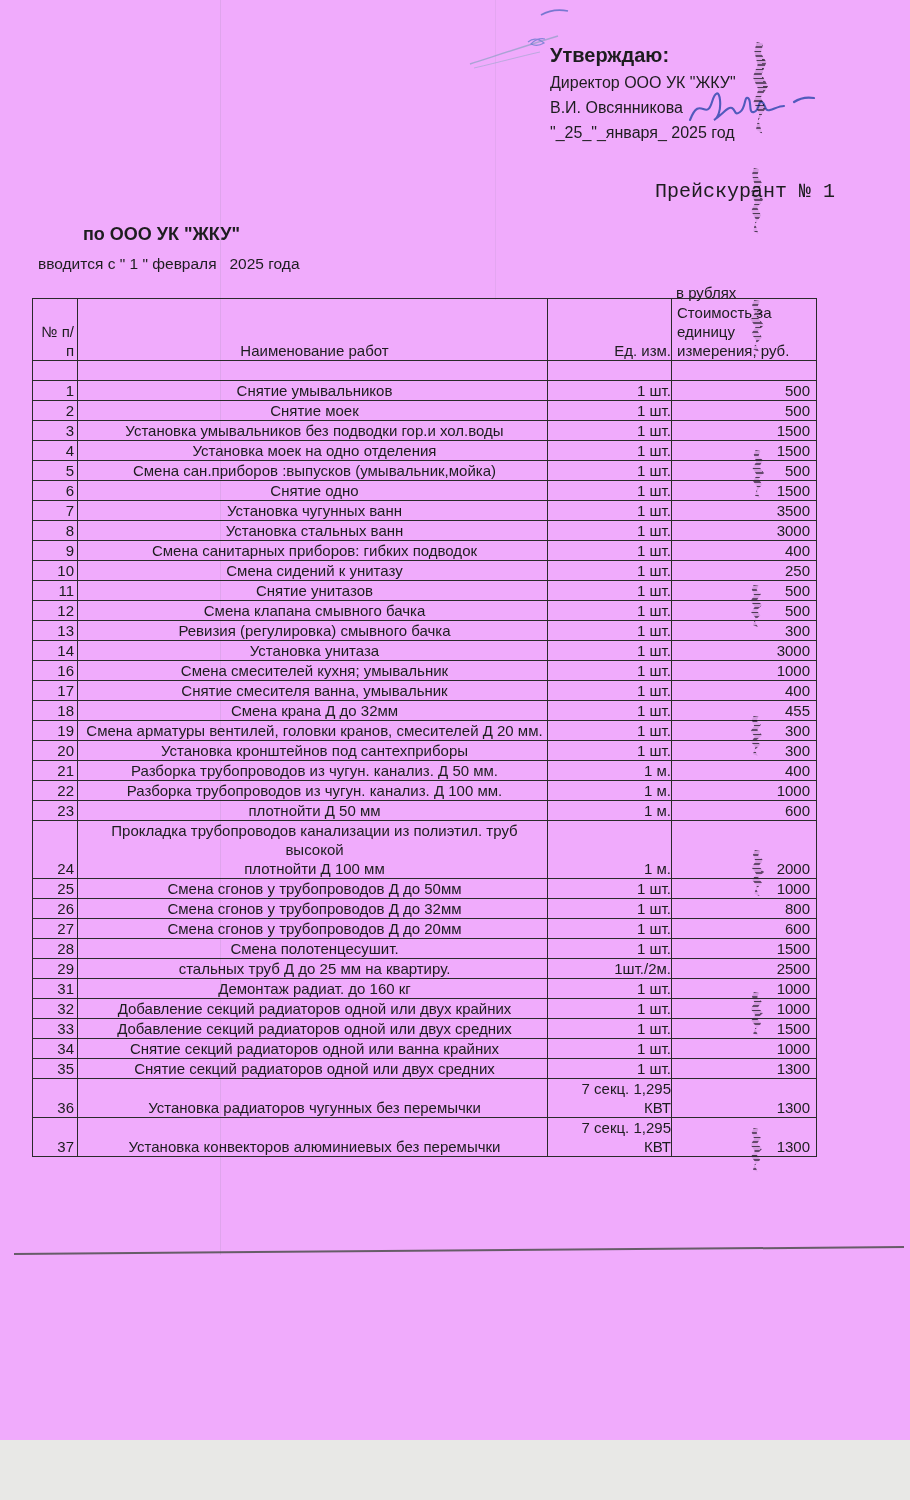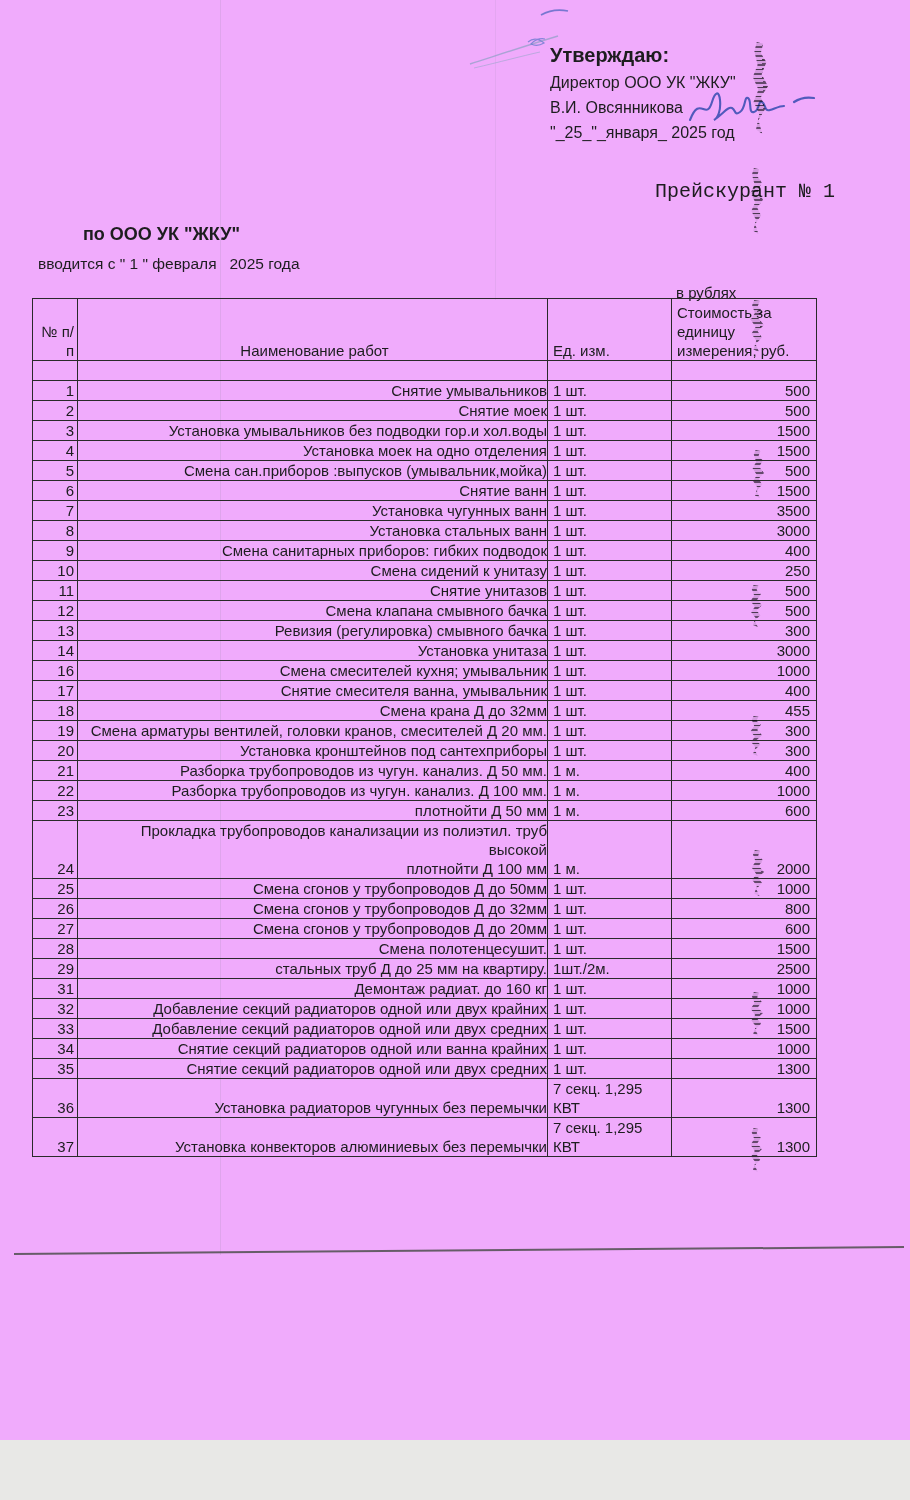--- a/index.html
+++ b/index.html
@@ -28,22 +28,22 @@
     border-collapse:collapse; table-layout:fixed;
     font-size:15px;
   }
   table.price td, table.price th {
     border:1.8px solid #2a2a2a;
     line-height:19px; height:20px;
     overflow:hidden; font-weight:normal;
     vertical-align:bottom;
   }
   th.c-num, td.c-num { width:45px; text-align:right; padding-right:3px; }
-  th.c-name, td.c-name { width:470px; text-align:right; padding-left:4px; white-space:pre-line; }
-  th.c-unit, td.c-unit { width:124px; text-align:left; padding-left:5px; }
+  th.c-name, td.c-name { width:470px; text-align:center; padding-left:4px; white-space:pre-line; }
+  th.c-unit, td.c-unit { width:124px; text-align:right; padding-left:5px; }
   th.c-price, td.c-price { width:145px; text-align:right; padding-right:6px; white-space:pre-line; }
   tr.hdr th { height:62px; }
   tr.hdr th.c-num { text-align:right; padding-left:3px; }
   tr.hdr th.c-name { text-align:center; }
   tr.hdr th.c-price { text-align:left; padding-left:5px; vertical-align:bottom; }
   tr.spacer td { height:20px; }
 
   
   .smudge {
     position:absolute; opacity:.82; filter:blur(.6px);
@@ -138,21 +138,21 @@
           <td class="c-price">1500</td>
         </tr>
         <tr>
           <td class="c-num">5</td>
           <td class="c-name">Смена сан.приборов :выпусков (умывальник,мойка)</td>
           <td class="c-unit">1 шт.</td>
           <td class="c-price">500</td>
         </tr>
         <tr>
           <td class="c-num">6</td>
-          <td class="c-name">Снятие ванн</td>
+          <td class="c-name">Снятие одно</td>
           <td class="c-unit">1 шт.</td>
           <td class="c-price">1500</td>
         </tr>
         <tr>
           <td class="c-num">7</td>
           <td class="c-name">Установка чугунных ванн</td>
           <td class="c-unit">1 шт.</td>
           <td class="c-price">3500</td>
         </tr>
         <tr>

